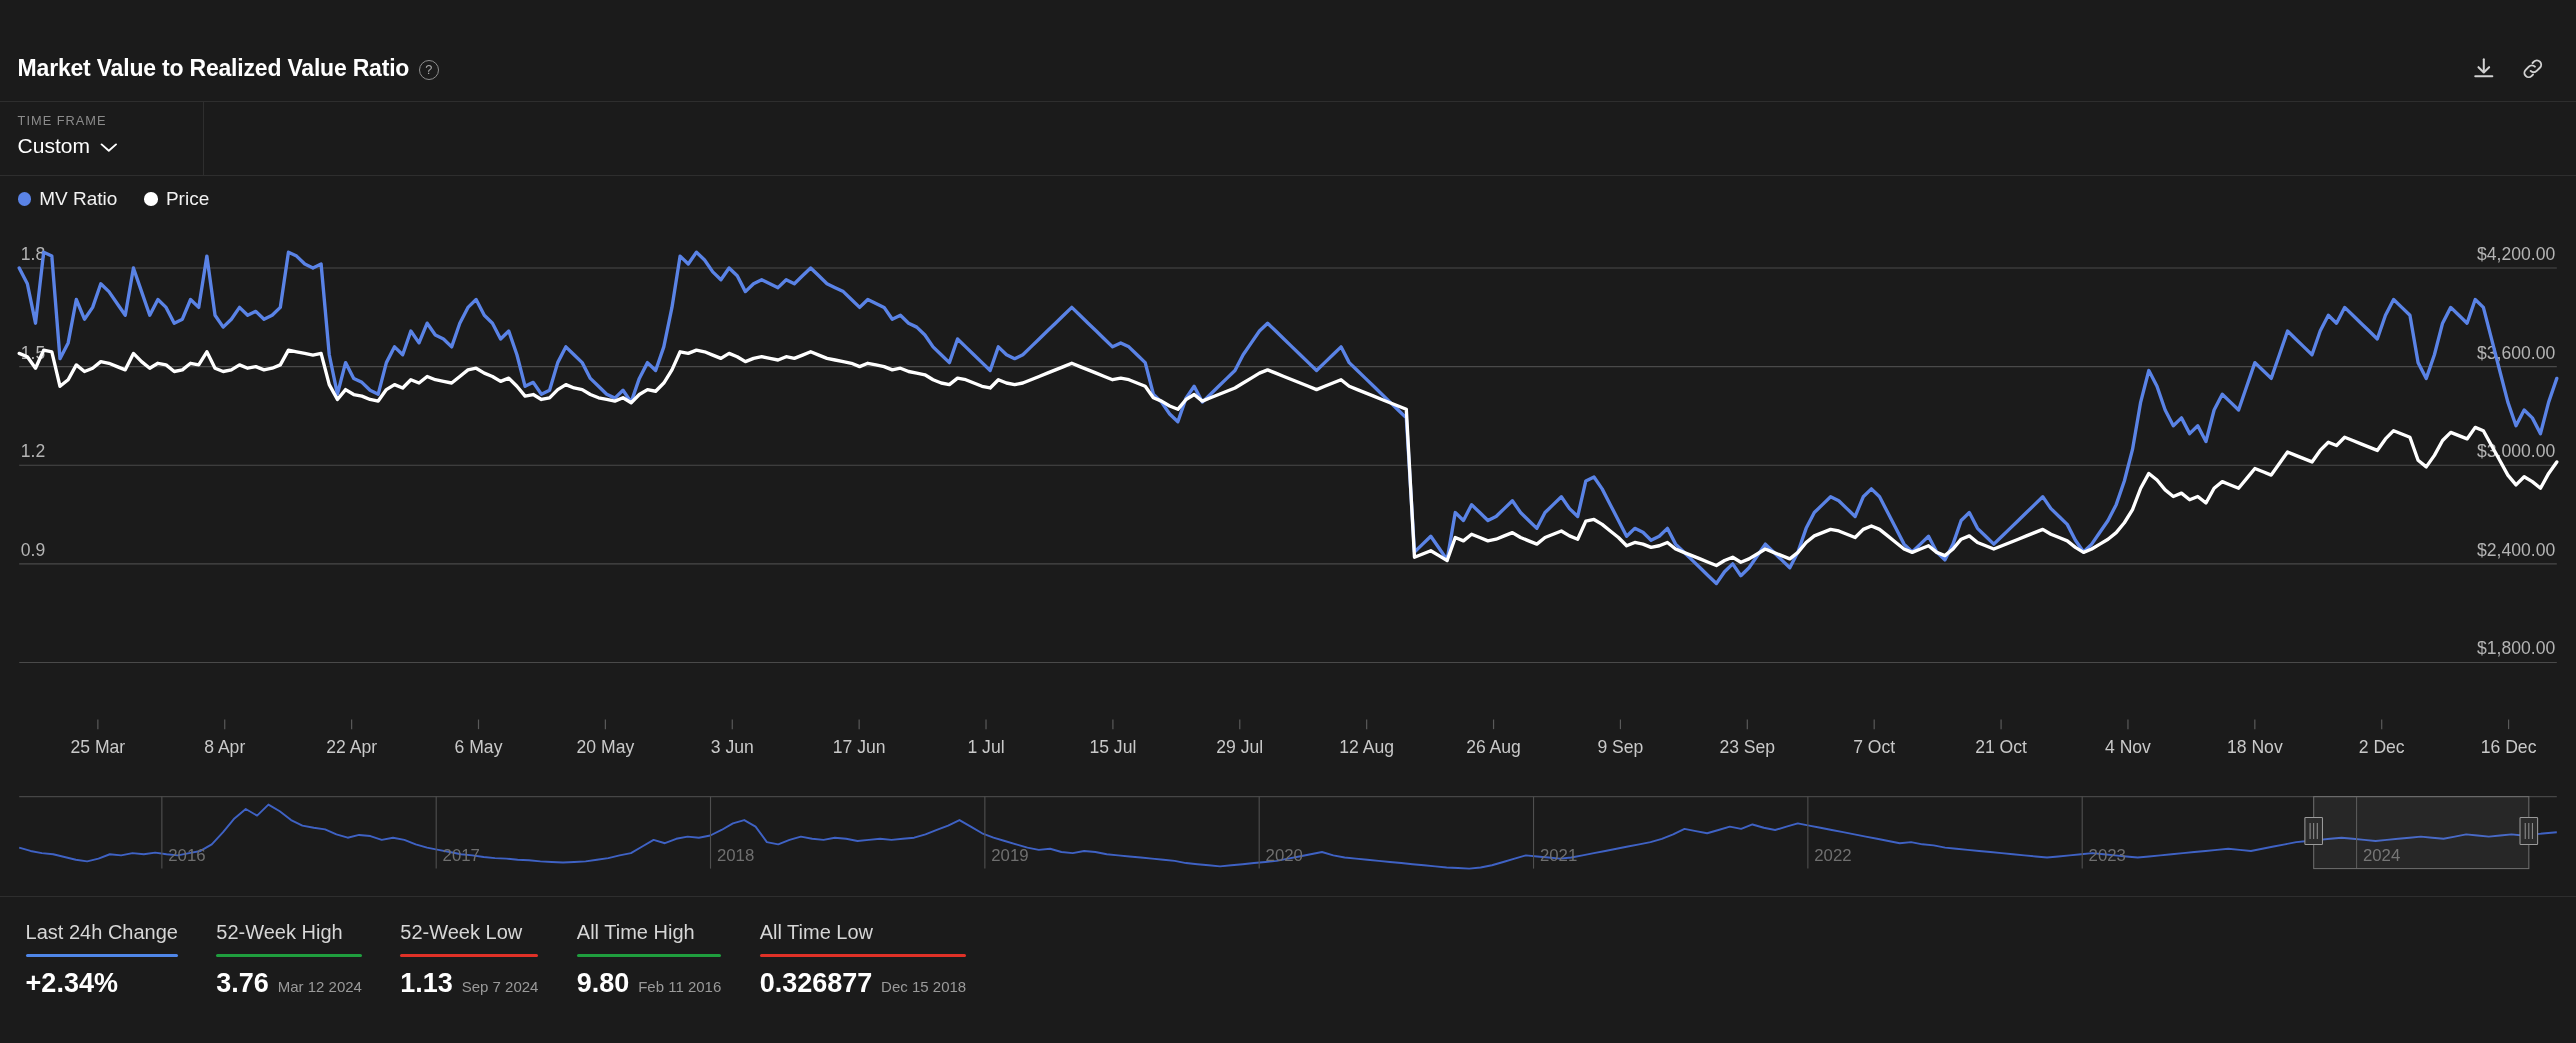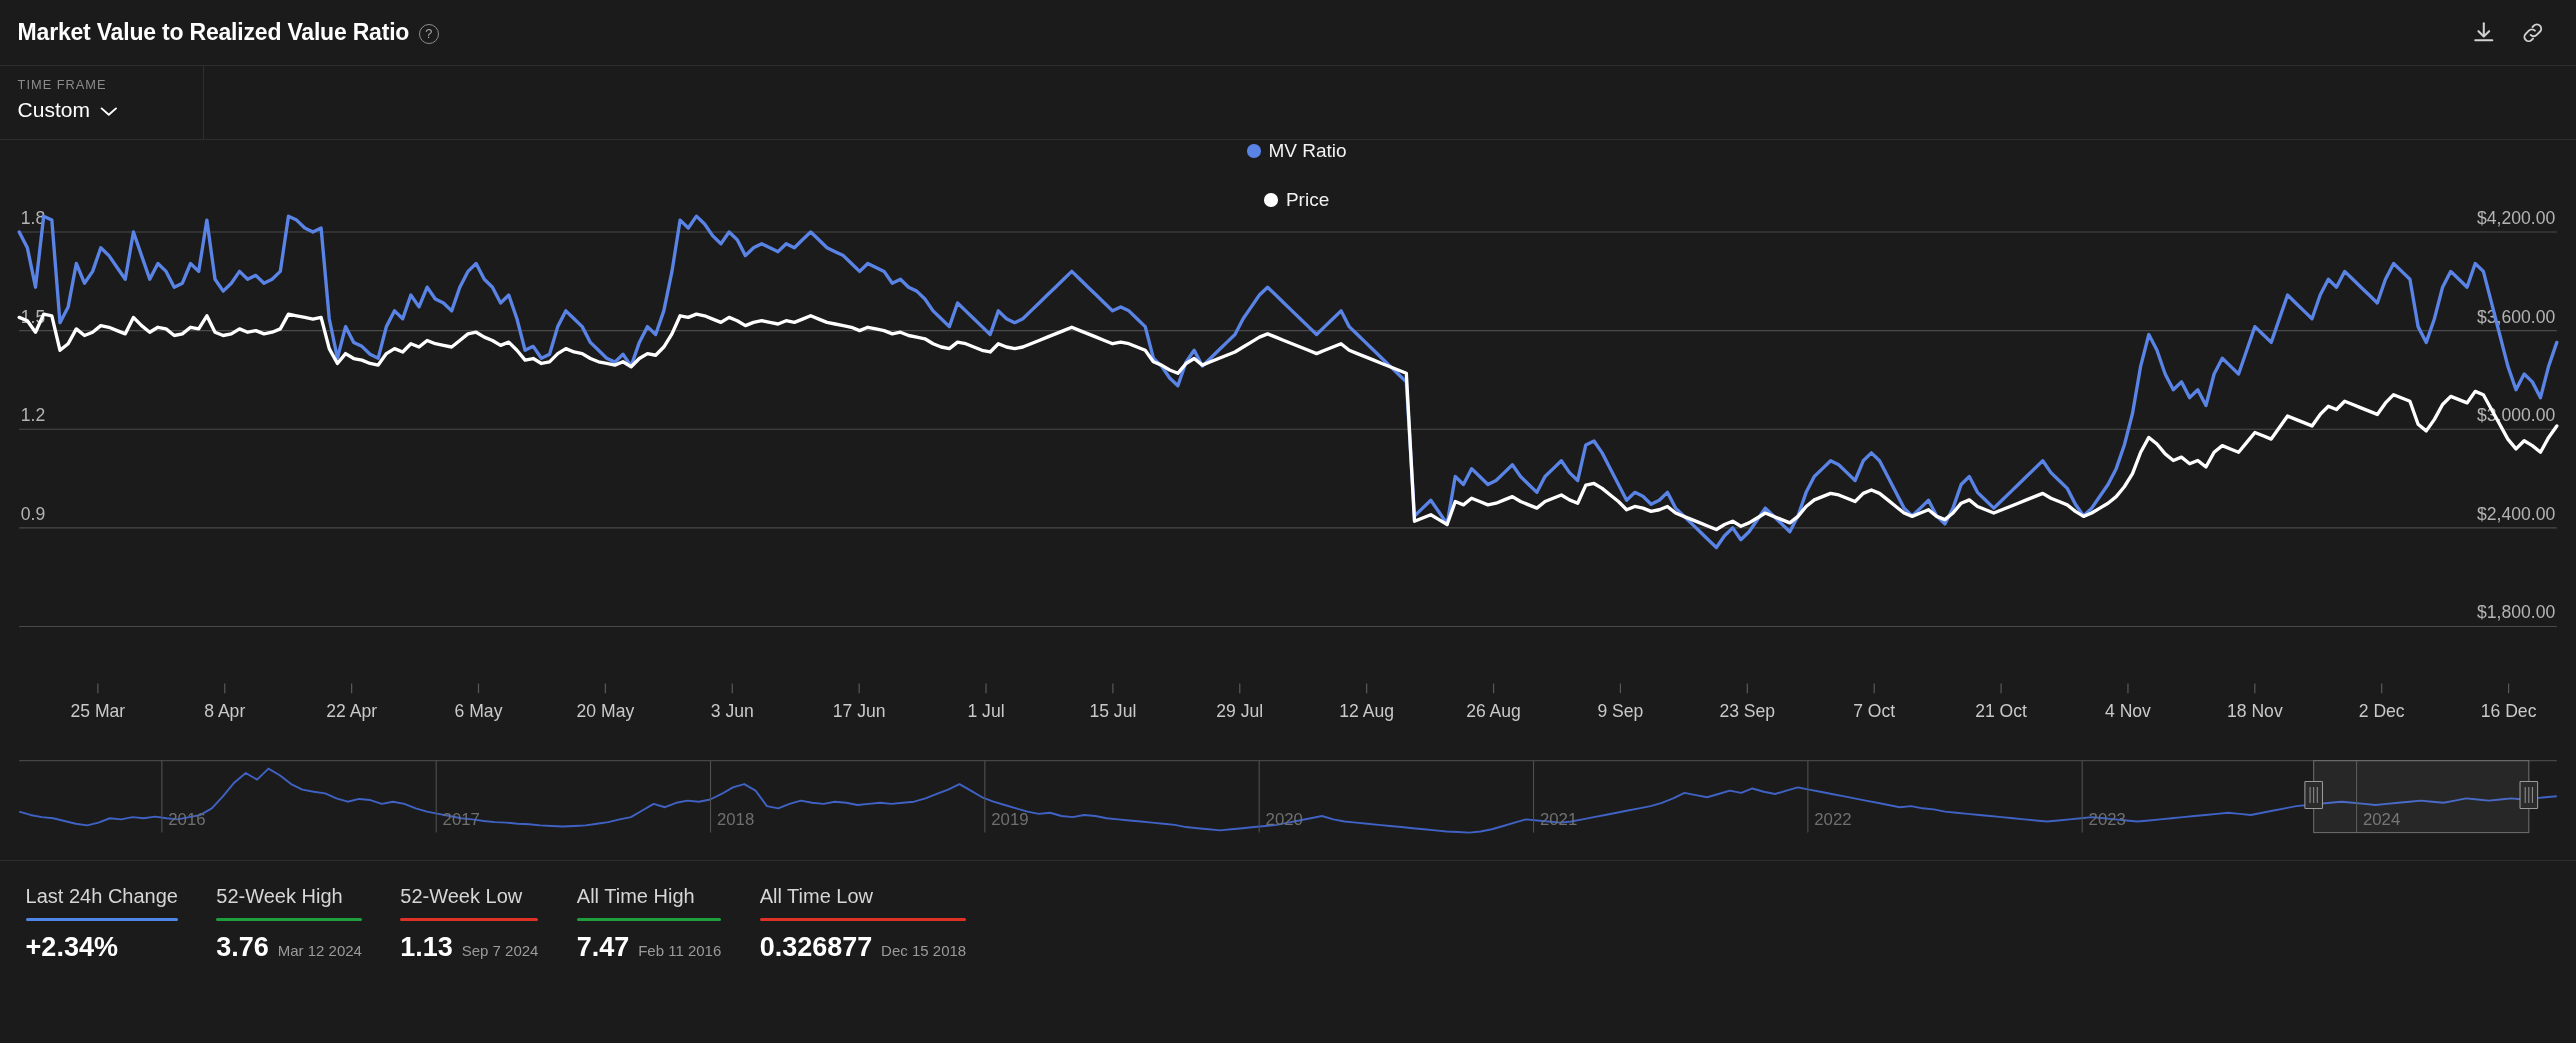--- a/index.html
+++ b/index.html
@@ -11,20 +11,21 @@
     overflow: hidden;
   }
 
   
   .header {
     height: 66px;
     display: flex;
     justify-content: space-between;
     padding: 0 30px 0 17.6px;
     border-bottom: 0.8px solid #2e2e2e;
+    margin-top: 36px;
   }
   .title-wrap { display: flex; align-items: center; gap: 9.6px; }
   .title { font-size: 23px; font-weight: bold; letter-spacing: -0.2px; color: #fff; }
   .help-icon {
     width: 20px; height: 20px; border-radius: 50%;
     border: 1.3px solid #8d8d8d;
     color: #a8a8a8; font-size: 12.8px;
     display: flex; align-items: center; justify-content: center;
     cursor: pointer; margin-top: 2.4px;
   }
@@ -59,21 +60,20 @@
     margin-top: 5.6px;
     display: flex; align-items: center; gap: 9.6px;
     font-size: 21px; color: #ffffff; cursor: pointer;
   }
 
   
   .legend {
     height: 46px;
     display: flex; align-items: center; gap: 27px;
     padding-left: 17.6px;
-    flex-direction: column;
   }
   .legend-item { display: flex; align-items: center; gap: 8px; cursor: pointer; }
   .legend-dot { width: 13.6px; height: 13.6px; border-radius: 50%; }
   .legend-label { font-size: 19px; color: #f2f2f2; }
 
   
   .chart-area {
     position: relative;
     height: 560px;
     margin: 0 0 0 0;
@@ -289,21 +289,21 @@
       <div class="stat-rule" style="background: rgb(224, 49, 39);"></div>
       <div class="stat-value-row">
         <span class="stat-value">1.13</span>
         <span class="stat-date">Sep 7 2024</span>
       </div>
     </div>
     <div class="stat">
       <div class="stat-label">All Time High</div>
       <div class="stat-rule" style="background: rgb(31, 158, 62);"></div>
       <div class="stat-value-row">
-        <span class="stat-value">7.47</span>
+        <span class="stat-value">9.80</span>
         <span class="stat-date">Feb 11 2016</span>
       </div>
     </div>
     <div class="stat">
       <div class="stat-label">All Time Low</div>
       <div class="stat-rule" style="background: rgb(224, 49, 39);"></div>
       <div class="stat-value-row">
         <span class="stat-value">0.326877</span>
         <span class="stat-date">Dec 15 2018</span>
       </div>

